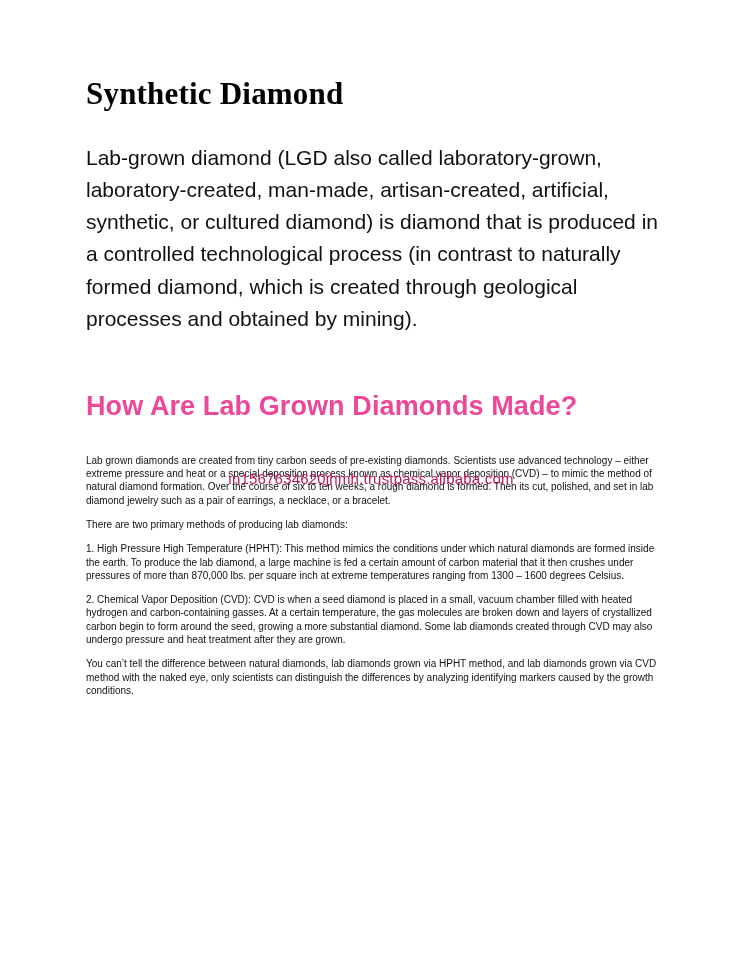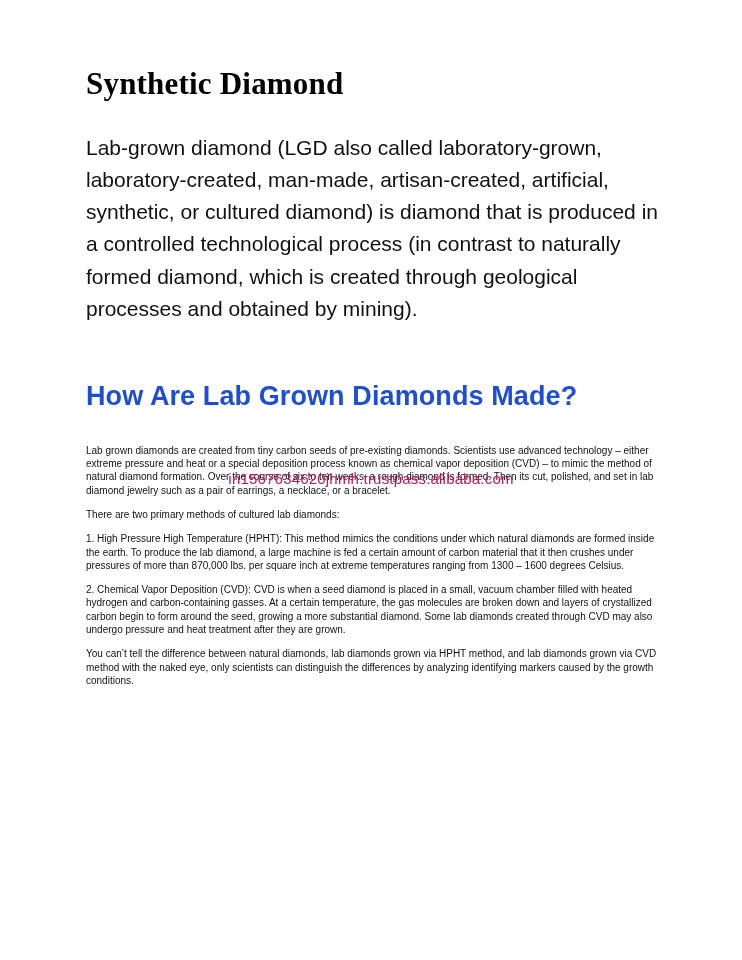--- a/index.html
+++ b/index.html
@@ -17,41 +17,41 @@
     }
     .page {
       position: relative;
       width: 742px;
       height: 960px;
       background: #ffffff;
     }
     .content {
       position: absolute;
       left: 86px;
-      top: 66px;
+      top: 76px;
       width: 572px;
     }
     .doc-title {
       font-family: "Liberation Serif", "DejaVu Serif", serif;
       font-size: 31px;
       font-weight: 700;
       color: #000000;
       margin: 0 0 30px 0;
       letter-spacing: 0.2px;
     }
     .intro-para {
       font-size: 21px;
       line-height: 1.53;
       margin: 0;
       color: #111111;
     }
     .section-heading {
       font-size: 27px;
       font-weight: 700;
-      color: #1d4ed8;
+      color: #ec4899;
       margin: 56px 0 0 0;
       letter-spacing: 0.1px;
     }
     .body-block {
       margin-top: 32px;
     }
     .body-para {
       font-size: 10px;
       line-height: 1.33;
       margin: 0 0 11px 0;
@@ -83,20 +83,20 @@
   <div class="content">
 
     <h1 class="doc-title">Synthetic Diamond</h1>
 
     <p class="intro-para">Lab-grown diamond (LGD also called laboratory-grown, laboratory-created, man-made, artisan-created, artificial, synthetic, or cultured diamond) is diamond that is produced in a controlled technological process (in contrast to naturally formed diamond, which is created through geological processes and obtained by mining).</p>
 
     <h2 class="section-heading">How Are Lab Grown Diamonds Made?</h2>
 
     <div class="body-block">
       <p class="body-para">Lab grown diamonds are created from tiny carbon seeds of pre-existing diamonds. Scientists use advanced technology – either extreme pressure and heat or a special deposition process known as chemical vapor deposition (CVD) – to mimic the method of natural diamond formation. Over the course of six to ten weeks, a rough diamond is formed. Then its cut, polished, and set in lab diamond jewelry such as a pair of earrings, a necklace, or a bracelet.</p>
-      <p class="body-para tight">There are two primary methods of cultured lab diamonds:</p>
+      <p class="body-para tight">There are two primary methods of producing lab diamonds:</p>
       <p class="body-para">1. High Pressure High Temperature (HPHT): This method mimics the conditions under which natural diamonds are formed inside the earth. To produce the lab diamond, a large machine is fed a certain amount of carbon material that it then crushes under pressures of more than 870,000 lbs. per square inch at extreme temperatures ranging from 1300 – 1600 degrees Celsius.</p>
       <p class="body-para">2. Chemical Vapor Deposition (CVD): CVD is when a seed diamond is placed in a small, vacuum chamber filled with heated hydrogen and carbon-containing gasses. At a certain temperature, the gas molecules are broken down and layers of crystallized carbon begin to form around the seed, growing a more substantial diamond. Some lab diamonds created through CVD may also undergo pressure and heat treatment after they are grown.</p>
       <p class="body-para">You can’t tell the difference between natural diamonds, lab diamonds grown via HPHT method, and lab diamonds grown via CVD method with the naked eye, only scientists can distinguish the differences by analyzing identifying markers caused by the growth conditions.</p>
     </div>
 
   </div>
 </div>
 
 </body></html>

